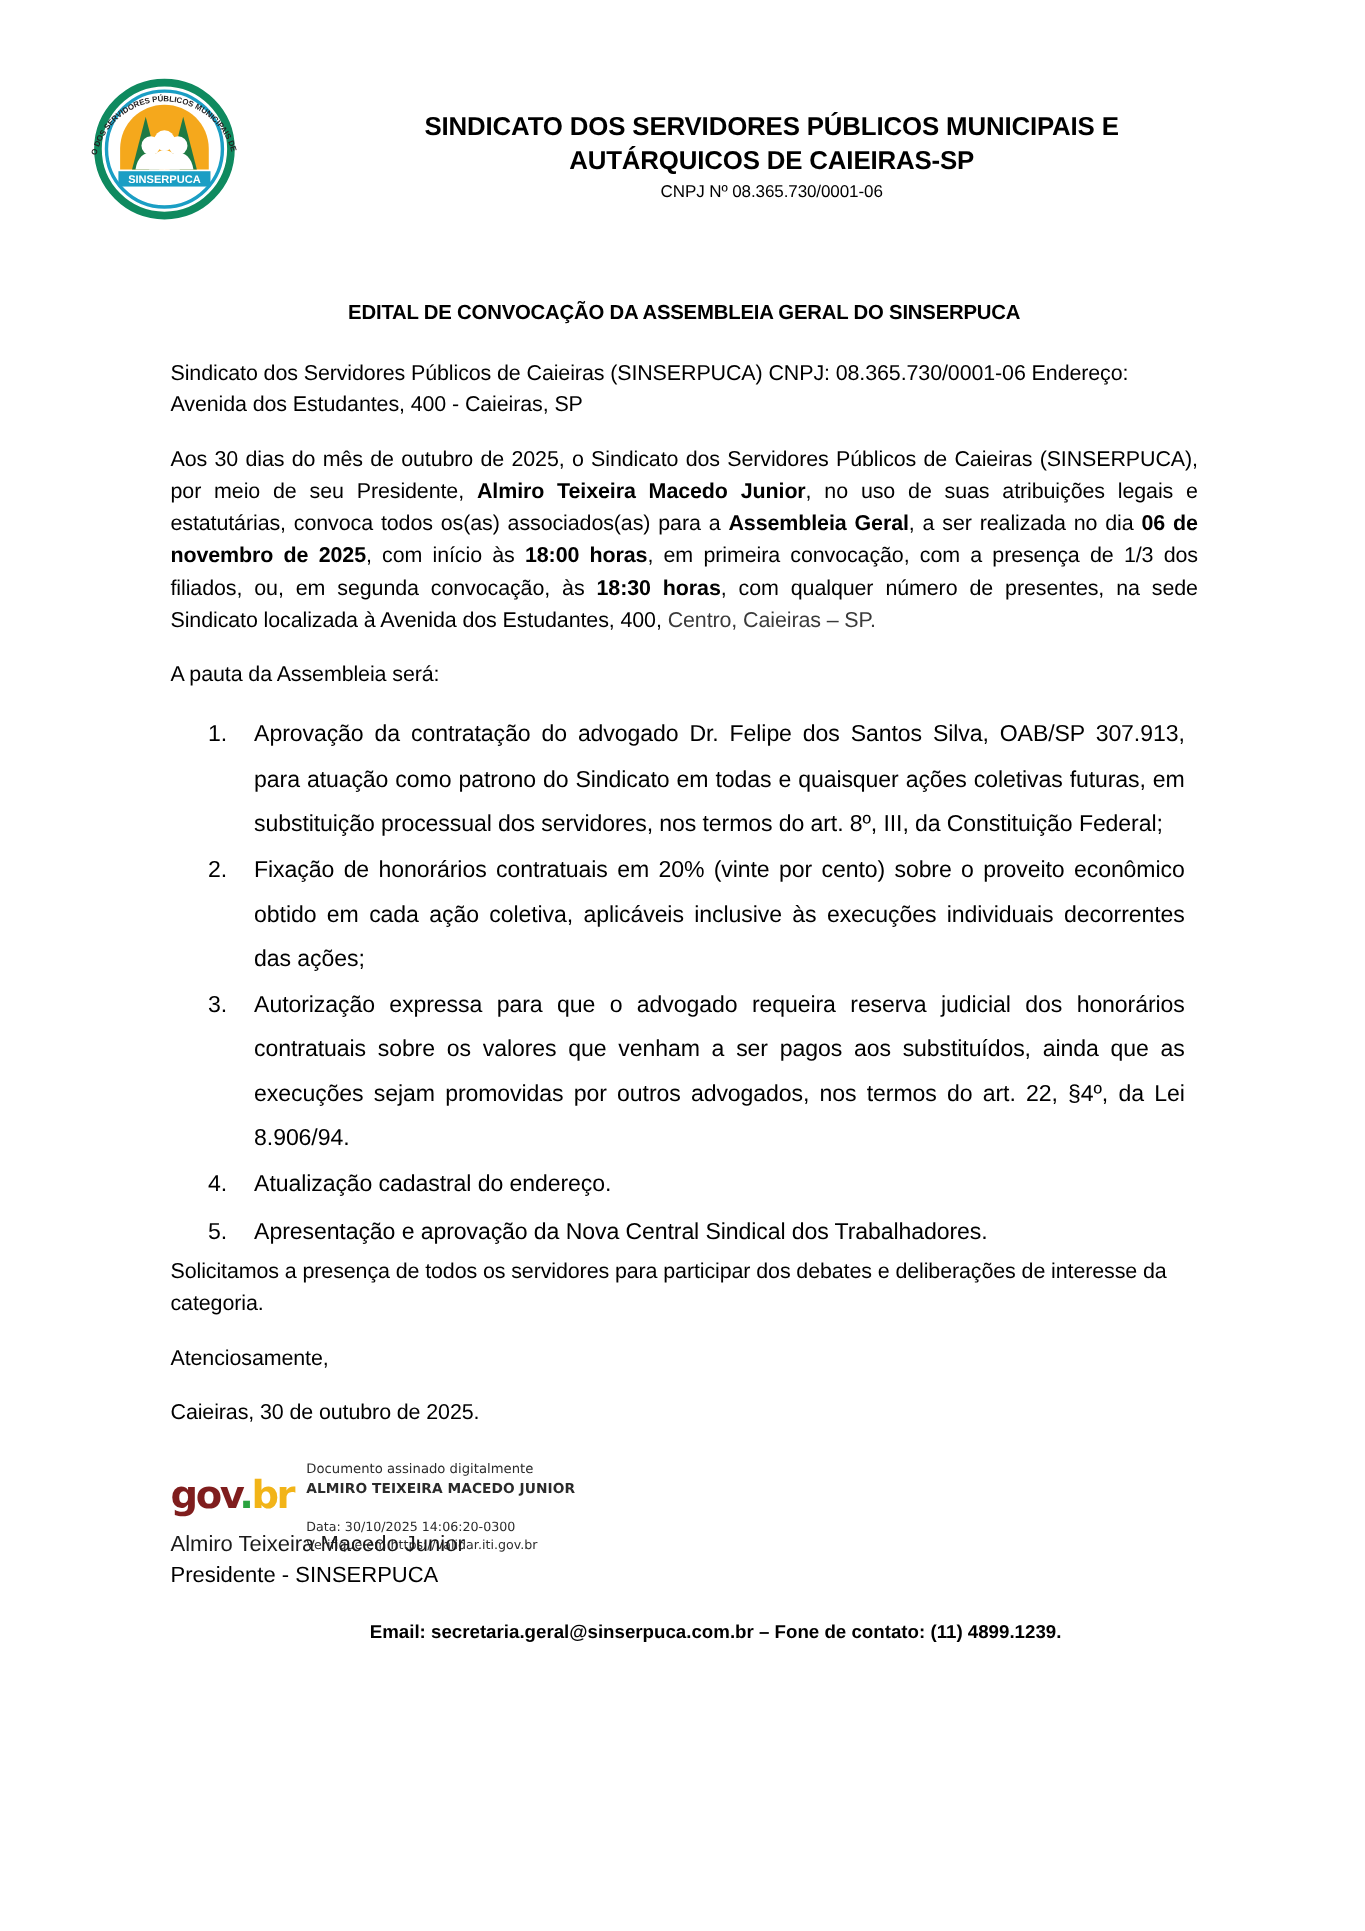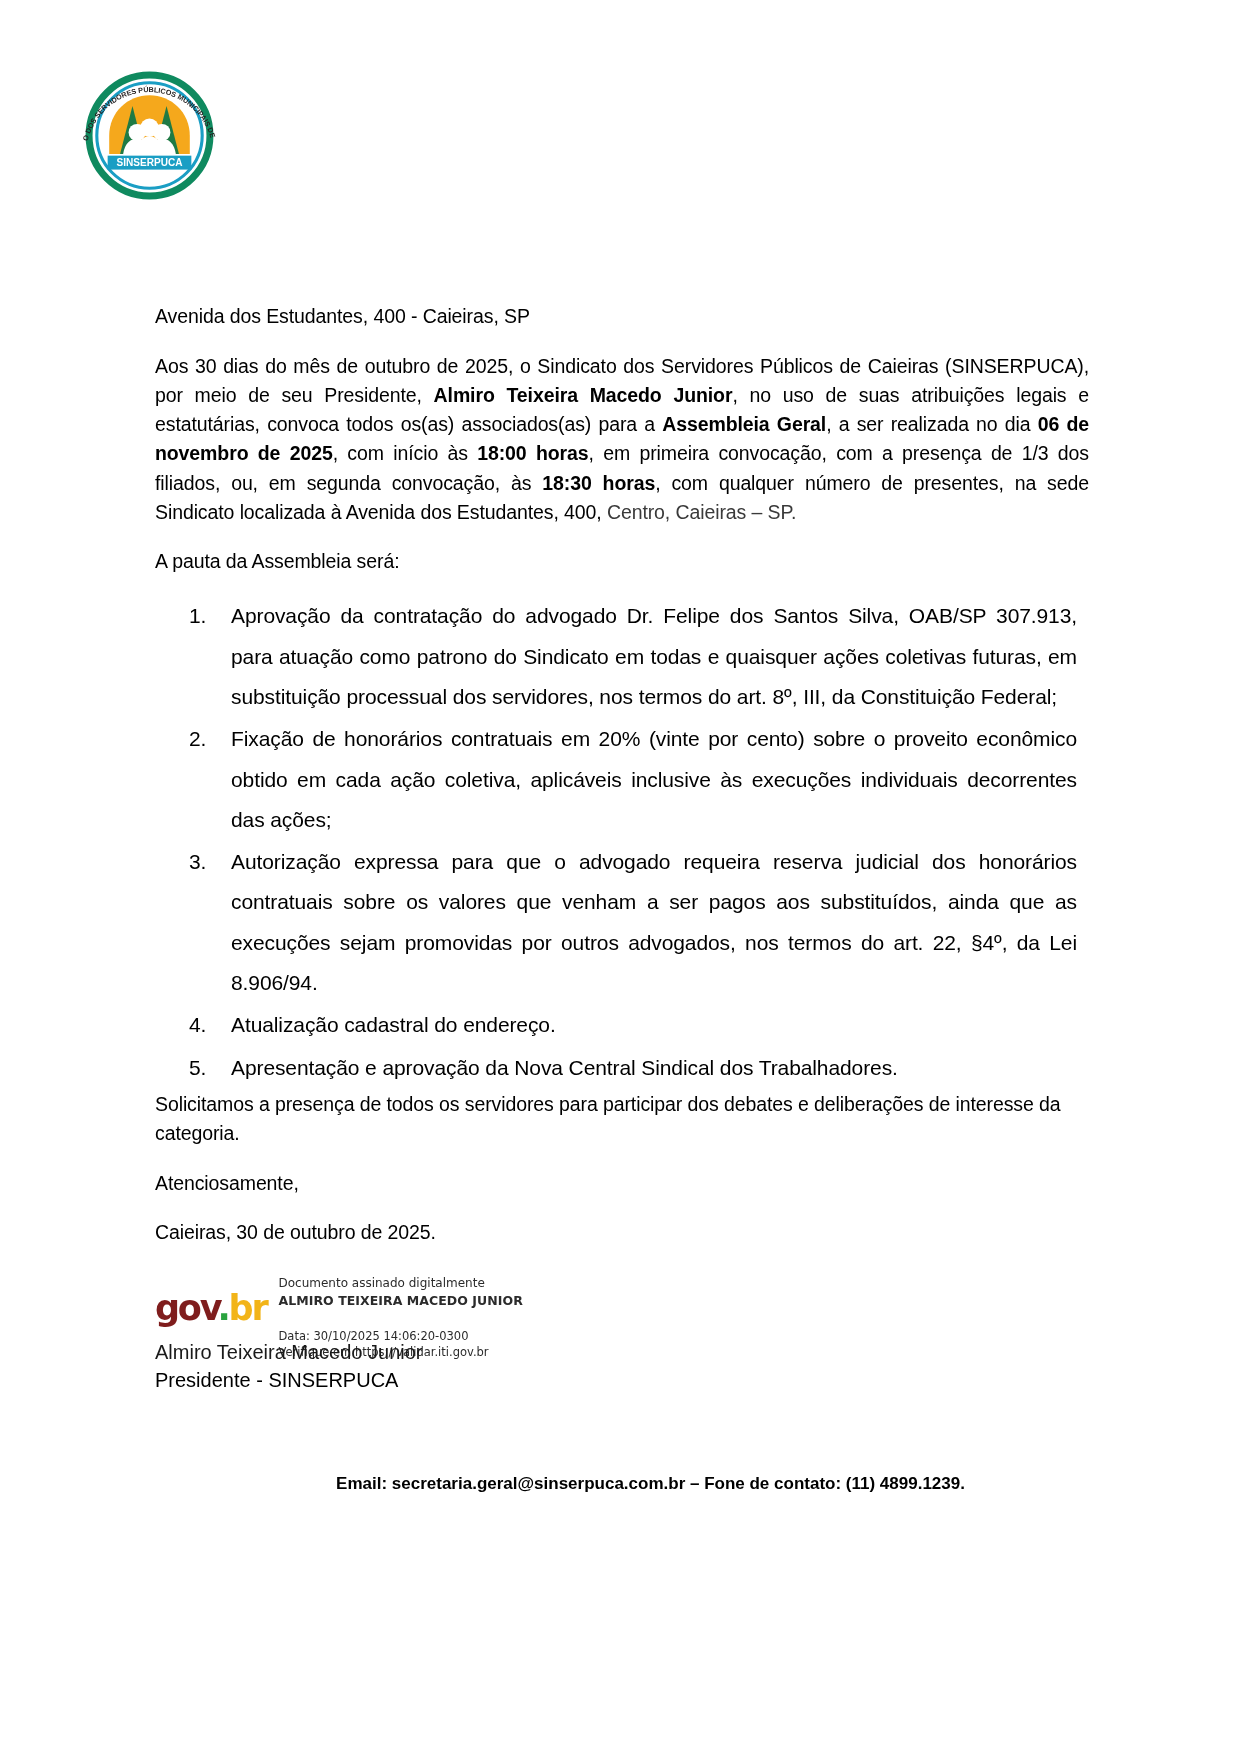--- a/index.html
+++ b/index.html
@@ -206,27 +206,32 @@
           <text x="100" y="139.5" font-family="'Liberation Sans', sans-serif" font-size="13" font-weight="bold" fill="#ffffff" text-anchor="middle">SINSERPUCA</text>
           <text font-family="'Liberation Sans', sans-serif" font-size="9.3" font-weight="bold" fill="#231f20">
             <textPath href="#arcTop" startOffset="50%" text-anchor="middle" side="left">
               ★ SINDICATO DOS SERVIDORES PÚBLICOS MUNICIPAIS DE CAIEIRAS ★
             </textPath>
           </text>
         </svg>
       </div>
     </div>
 
+    <div class="header-text">
+      <div class="org-title">SINDICATO DOS SERVIDORES PÚBLICOS MUNICIPAIS E AUTÁRQUICOS DE CAIEIRAS-SP</div>
+      <div class="cnpj">CNPJ Nº 08.365.730/0001-06</div>
+    </div>
   </div>
 
   <div class="doc-body">
 
+    <h1 class="doc-title">EDITAL DE CONVOCAÇÃO DA ASSEMBLEIA GERAL DO SINSERPUCA</h1>
 
     <p class="para">
-      <br>
+      <span>Sindicato dos Servidores Públicos de Caieiras (SINSERPUCA) CNPJ: 08.365.730/0001-06 Endereço:</span><br>
       <span>Avenida dos Estudantes, 400 - Caieiras, SP</span>
     </p>
 
     <p class="para justified">
       <span>Aos 30 dias do mês de outubro de 2025, o Sindicato dos Servidores Públicos de Caieiras (SINSERPUCA), por meio de seu Presidente, </span><span class="b">Almiro Teixeira Macedo Junior</span><span>, no uso de suas atribuições legais e estatutárias, convoca todos os(as) associados(as) para a </span><span class="b">Assembleia Geral</span><span>, a ser realizada no dia </span><span class="b">06 de novembro de 2025</span><span>, com início às </span><span class="b">18:00 horas</span><span>, em primeira convocação, com a presença de 1/3 dos filiados, ou, em segunda convocação, às </span><span class="b">18:30 horas</span><span>, com qualquer número de presentes, na sede Sindicato localizada à Avenida dos Estudantes, 400, </span><span class="gray">Centro, Caieiras – SP.</span>
     </p>
 
     <p class="para">A pauta da Assembleia será:</p>
 
     <ol class="agenda">

